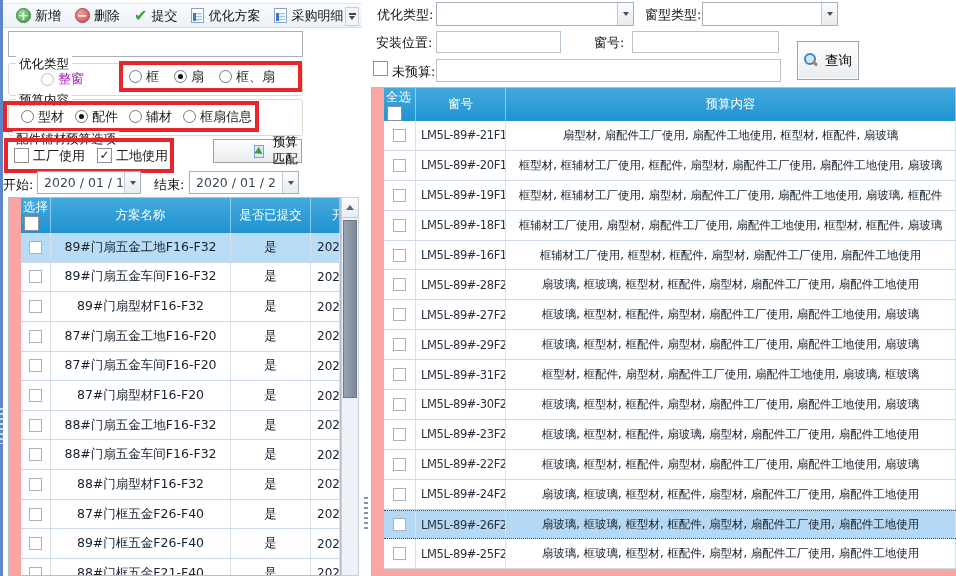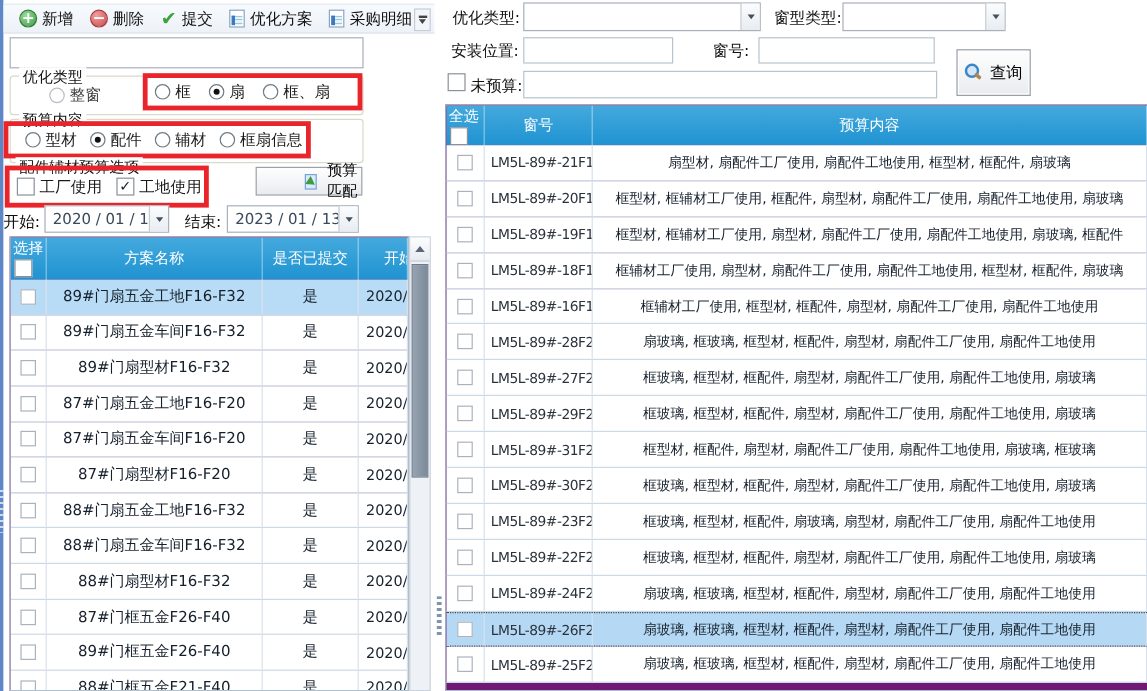--- a/index.html
+++ b/index.html
@@ -58,21 +58,21 @@
 
   .redbox { position:absolute; border:4px solid #e9242b; display:flex; align-items:center; }
   #redbox1 { left:110px; top:-3px; width:183px; height:31px; padding-left:6px; gap:15px; }
   #redbox2 { left:-6px; top:1px; width:256px; height:31px; padding-left:14px; gap:11px; }
   #redbox3 { left:-4px; top:0px; width:170px; height:35px; padding-left:6px; gap:12px; }
 
   .opt { display:flex; align-items:center; gap:4px; font-size:13px; white-space:nowrap; cursor:default; }
   .radio { width:13px; height:13px; border:1px solid #6f7a85; border-radius:50%; background:#fff;
     display:flex; align-items:center; justify-content:center; flex:none; }
   .radio.sel::after { content:''; width:5px; height:5px; border-radius:50%; background:#111; }
-  .opt.disabled { color:#404040;text-align:right; }
+  .opt.disabled { color:#a21caf;text-align:right; }
   .opt.disabled .radio { border-color:#b7bcc2; }
   .opt-plain { position:absolute; left:32px; top:6px; }
 
   .cb { width:15px; height:15px; border:1px solid #8a9199; background:#fff; flex:none;
     font-size:12px; font-weight:bold; line-height:13px; text-align:center; color:#1b1b1b; }
 
   .btn { border:1px solid #9aa0a8; background:linear-gradient(180deg,#fefefe,#e9ecef);
     display:flex; align-items:center; justify-content:center; gap:6px; font-size:12.5px; cursor:default; }
   #match-btn { position:absolute; left:205px; top:1px; width:89px; height:24px;padding-left:40px; }
   .ic-page-arrow { width:14px; height:13px; background:#ddeafa; border:1px solid #76a3d6; position:relative; }
@@ -84,21 +84,21 @@
   .combo { position:absolute; border:1px solid #a9b0ba; background:#fff; display:flex; align-items:center; }
   .combo .val { flex:1; font-size:12.5px; color:#3a4a5a; padding-left:6px; white-space:nowrap; overflow:hidden; }
   .combo .dd { width:16px; align-self:stretch; border-left:1px solid #c4cad2;
     background:linear-gradient(180deg,#fbfcfd,#e8ecf1); display:flex; align-items:center; justify-content:center; }
   .combo .dd::after { content:''; width:0; height:0; border-left:3.5px solid transparent;
     border-right:3.5px solid transparent; border-top:4.5px solid #43505f; }
   #date-start { left:34px; top:171px; width:104px; height:23px; }
   #date-end { left:186px; top:171px; width:110px; height:23px; }
 
   
-  .grid { position:absolute; background:#701a75; border:1px solid #aebfce; overflow:hidden; }
+  .grid { position:absolute; background:#fca5a5; border:1px solid #aebfce; overflow:hidden;padding-left:12px; }
   .g-head { display:flex; background:linear-gradient(180deg,#44a9dd,#1f93d1); color:#fff; }
   .g-hcell { border-right:1px solid rgba(255,255,255,.45); display:flex; align-items:center;
     justify-content:center; font-size:12.5px; overflow:hidden; white-space:nowrap; }
   .g-hcell.sel-col { flex-direction:column; align-items:flex-start; justify-content:flex-start;
     padding:1px 0 0 2px; }
   .g-hcell.sel-col .cb { width:15px; height:15px; margin:0 0 0 1px; }
   .g-row { display:flex; border-bottom:1px solid #ccd9e6; background:#fff; }
   .g-cell { border-right:1px solid #d6e1ec; display:flex; align-items:center; justify-content:center;
     font-size:12.5px; color:#16202c; overflow:hidden; white-space:nowrap; }
   .g-row.sel { background:#b9dcf6; }
@@ -264,21 +264,21 @@
       </button>
     </div>
 
     <span class="date-label" style="left:0;top:176px;">开始:</span>
     <div class="combo" id="date-start">
       <span class="val">2020 / 01 / 1</span>
       <span class="dd"></span>
     </div>
     <span class="date-label" style="left:151px;top:176px;">结束:</span>
     <div class="combo" id="date-end">
-      <span class="val">2023 / 01 / 13</span>
+      <span class="val">2020 / 01 / 2</span>
       <span class="dd"></span>
     </div>
 
     <div class="grid" id="left-grid">
       <div class="g-head">
         <div class="g-hcell sel-col lc0">
           <span>选择</span>
           <span class="cb"></span>
         </div>
         <div class="g-hcell lc1">方案名称</div>

